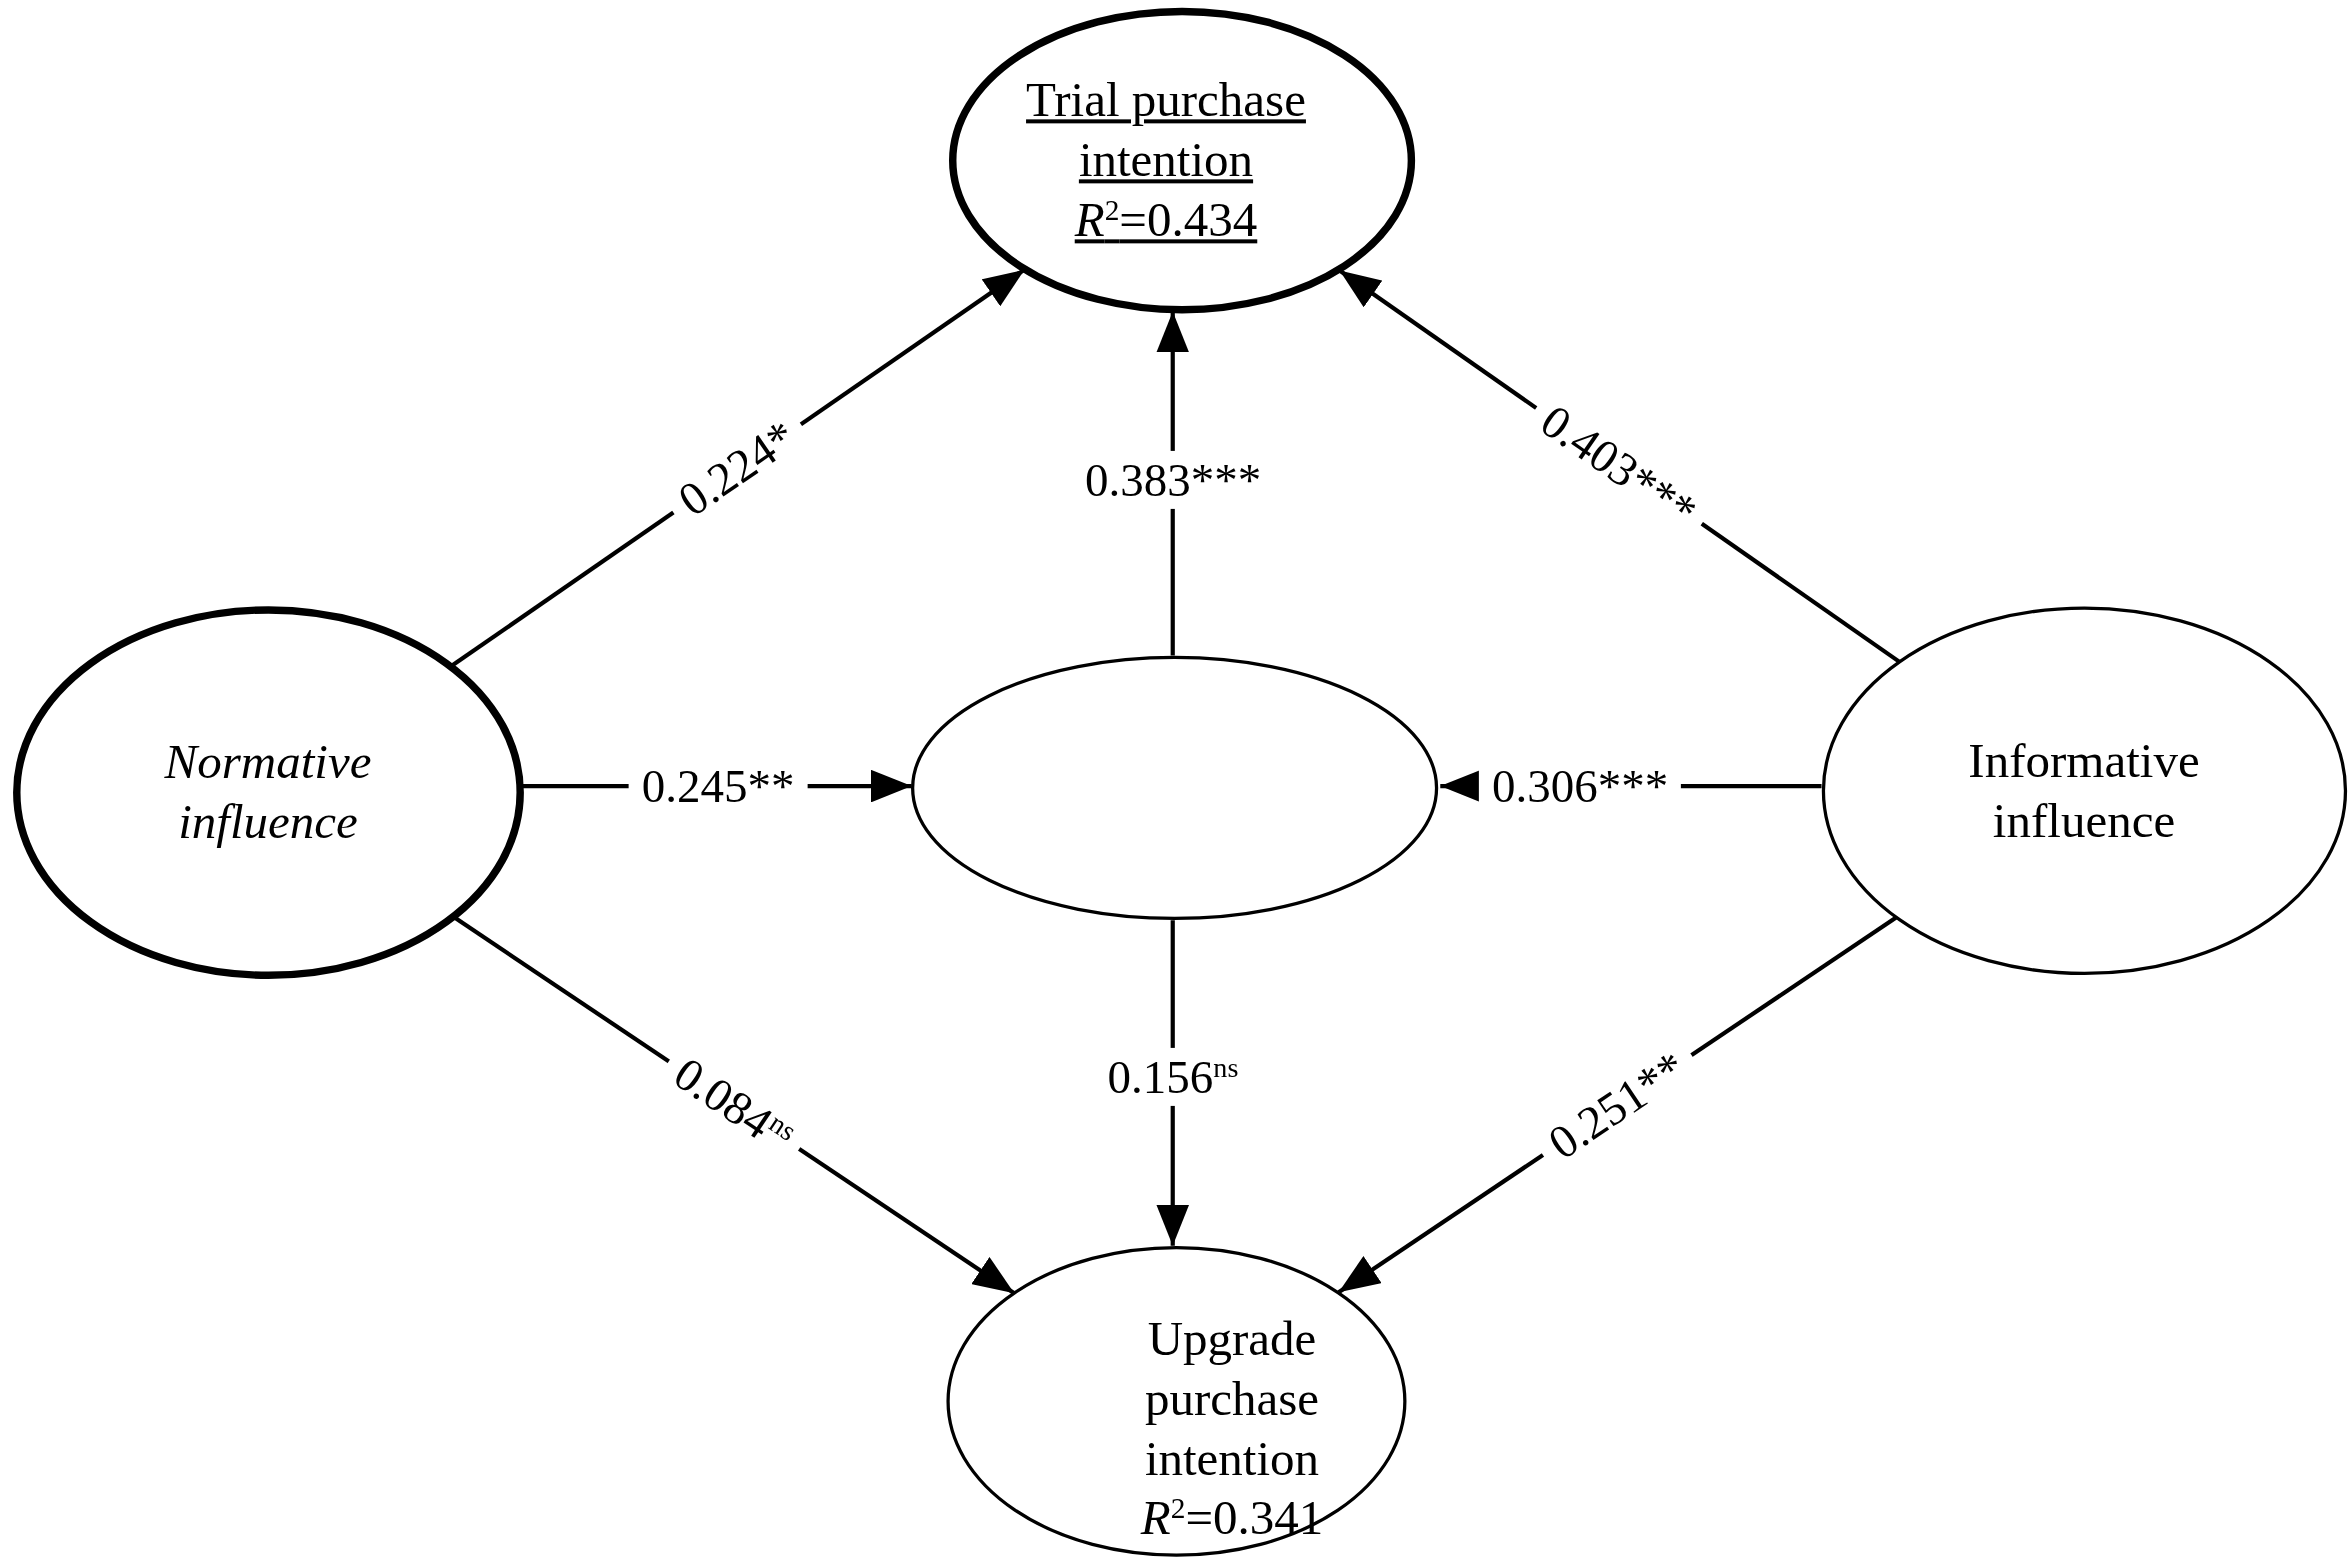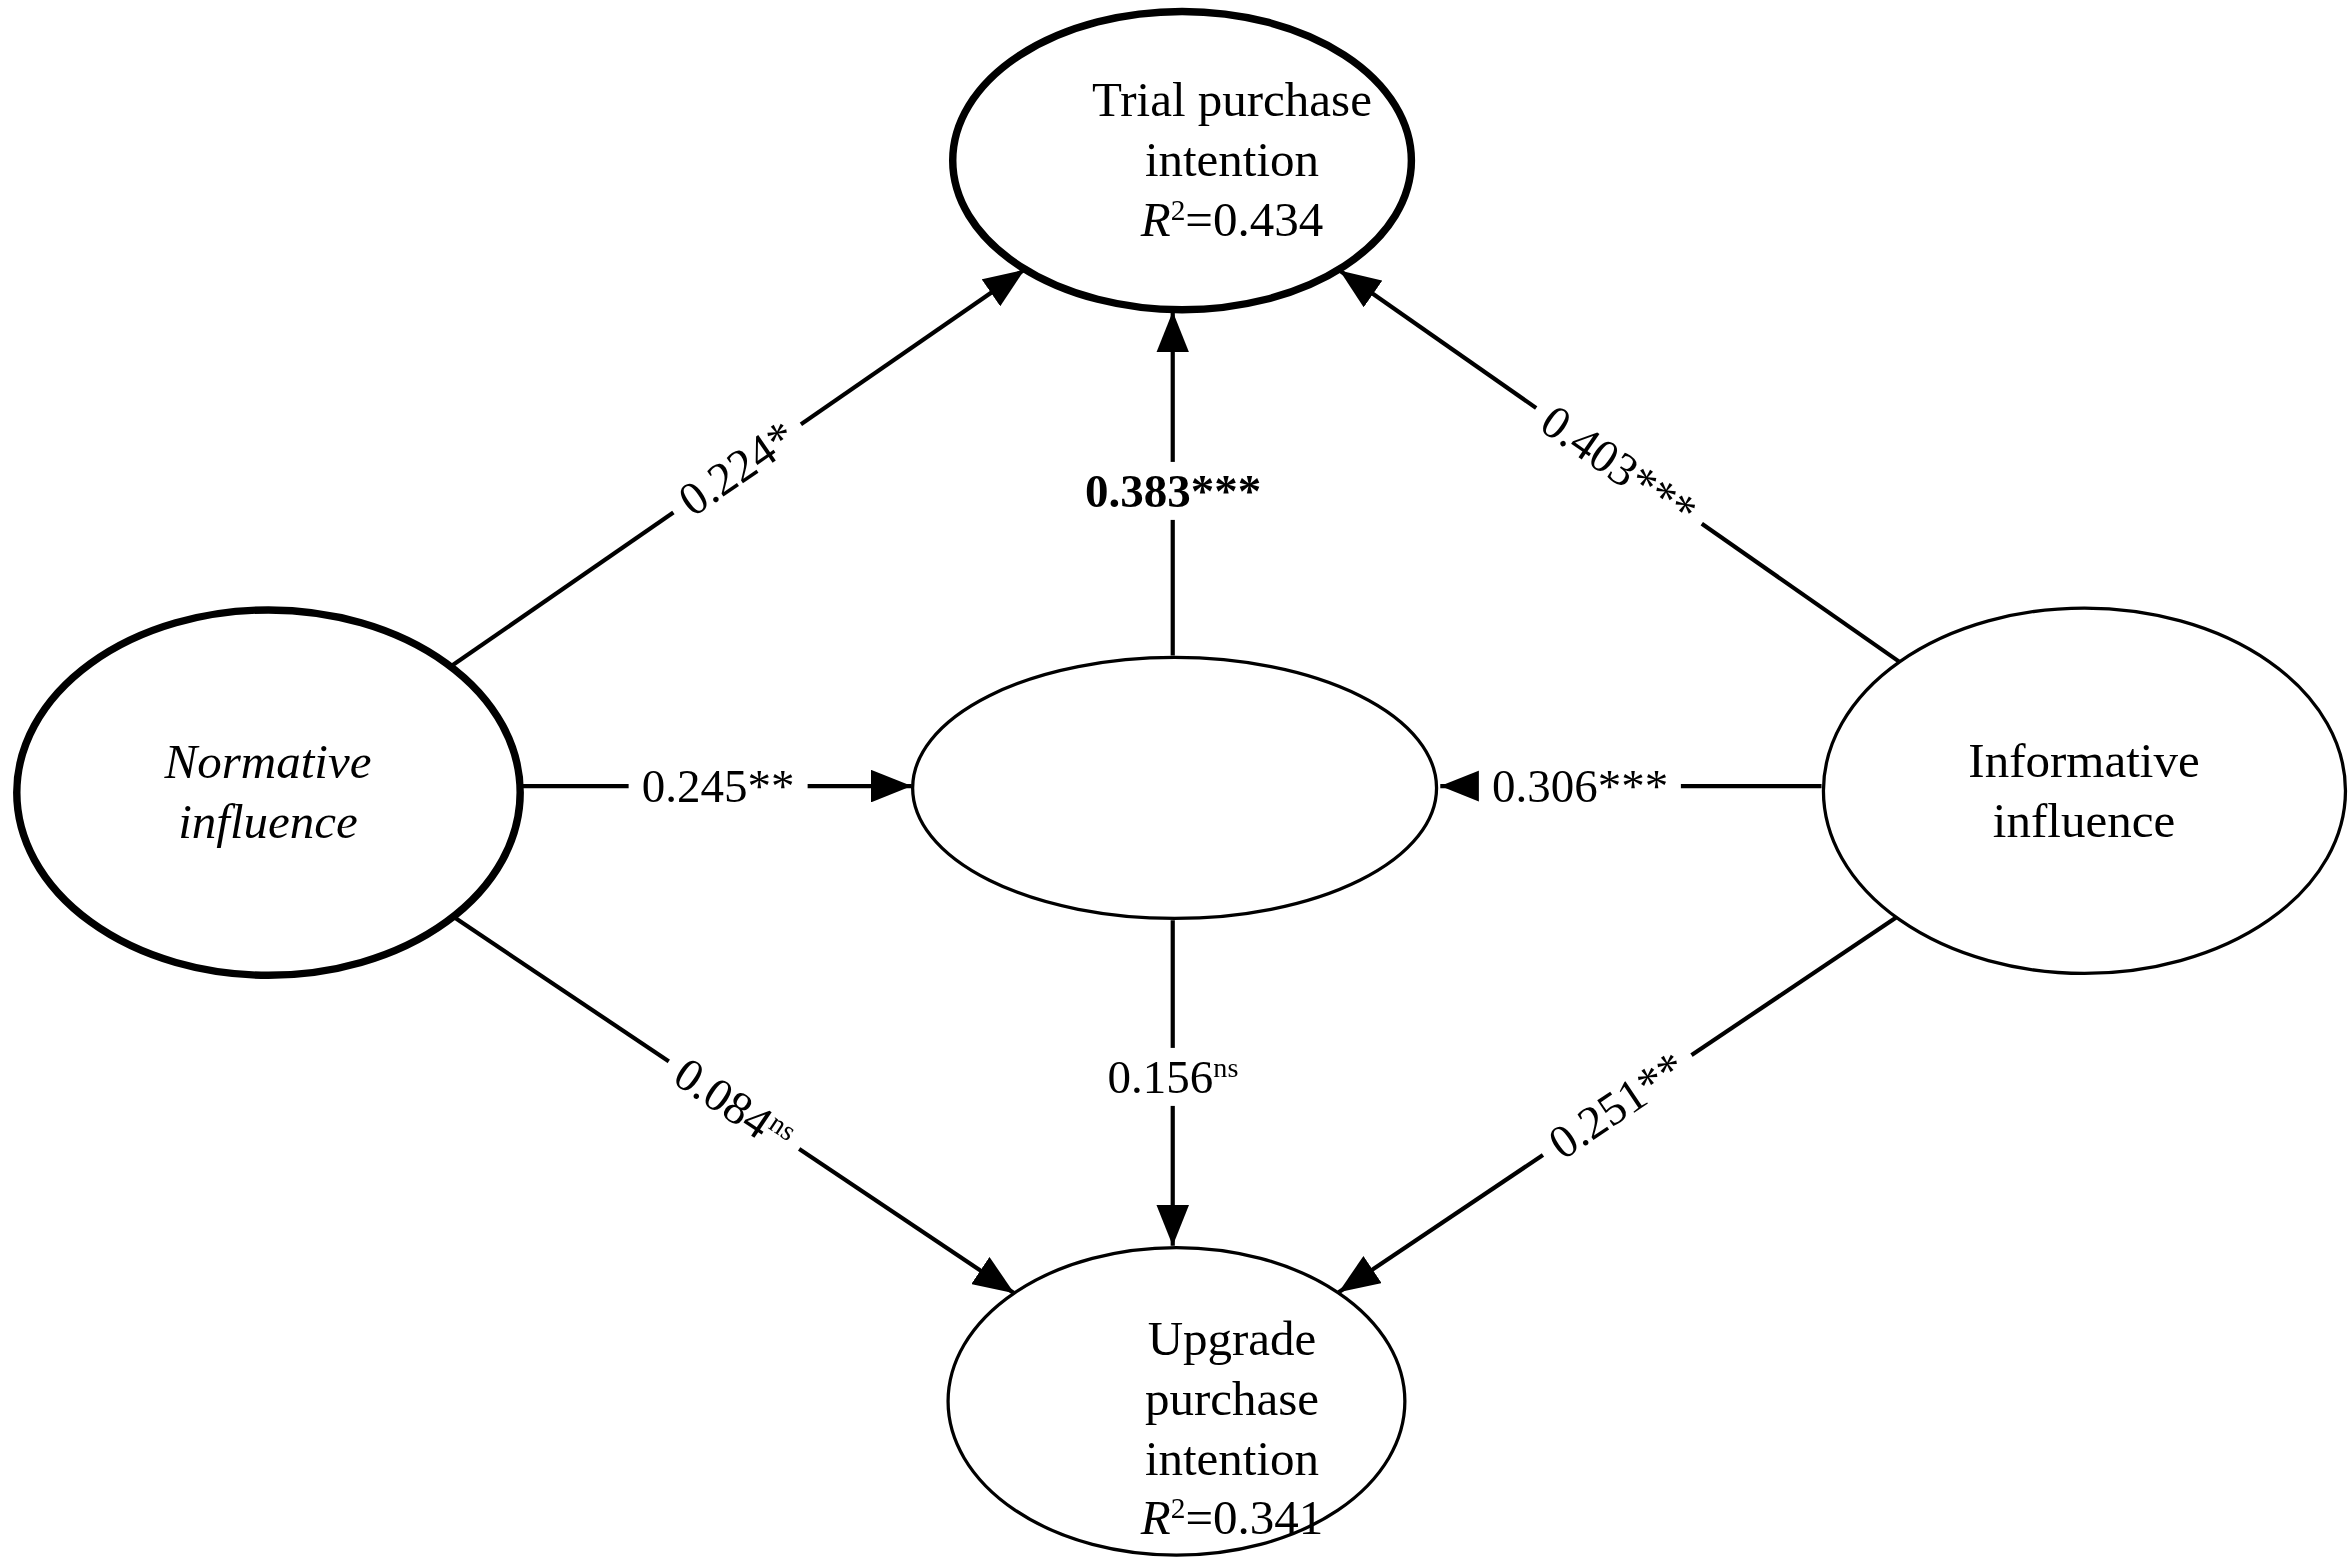--- a/index.html
+++ b/index.html
@@ -55,21 +55,21 @@
     <line class="edge" x1="1954" y1="843" x2="1545" y2="843" marker-end="url(#ah)"></line>
     <line class="edge" x1="2034" y1="984" x2="1436" y2="1386" marker-end="url(#ah)"></line>
 
     <ellipse class="node bold" cx="1268" cy="172" rx="246" ry="160"></ellipse>
     <ellipse class="node bold" cx="288" cy="850" rx="270" ry="196"></ellipse>
     <ellipse class="node" cx="1260" cy="845" rx="281" ry="140"></ellipse>
     <ellipse class="node" cx="2236" cy="848" rx="280" ry="196"></ellipse>
     <ellipse class="node" cx="1262" cy="1503" rx="245" ry="165"></ellipse>
   </svg>
 
-  <div class="node-label" style="left:1232px;top:160px;">
+  <div class="node-label" style="left:1166px;top:160px;text-decoration:underline;">
     <div>Trial purchase</div>
     <div>intention</div>
     <div class="r2"><i>R</i><sup>2</sup><span>=0.434</span></div>
   </div>
 
   <div class="node-label" style="left:268px;top:792px;font-style:italic;">
     <div>Normative</div>
     <div>influence</div>
   </div>
 
@@ -85,21 +85,21 @@
     <div>intention</div>
     <div class="r2"><i>R</i><sup>2</sup><span>=0.341</span></div>
   </div>
 
   <div class="plabel" style="left:737px;top:468px;transform:translate(-50%,-50%) rotate(-34.6deg);"><span>0.224*</span><sup></sup></div>
 
   <div class="plabel" style="left:718px;top:786px;transform:translate(-50%,-50%);font-family:Liberation Serif, serif;"><span>0.245**</span><sup></sup></div>
 
   <div class="plabel" style="left:734px;top:1105px;transform:translate(-50%,-50%) rotate(33.9deg);"><span>0.084</span><sup>ns</sup></div>
 
-  <div class="plabel" style="left:1173px;top:491px;transform:translate(-50%,-50%);font-weight:bold;"><span>0.383***</span><sup></sup></div>
+  <div class="plabel" style="left:1173px;top:480px;transform:translate(-50%,-50%);"><span>0.383***</span><sup></sup></div>
 
   <div class="plabel" style="left:1173px;top:1077px;transform:translate(-50%,-50%);"><span>0.156</span><sup>ns</sup></div>
 
   <div class="plabel" style="left:1619px;top:466px;transform:translate(-50%,-50%) rotate(34.9deg);"><span>0.403***</span><sup></sup></div>
 
   <div class="plabel" style="left:1580px;top:786px;transform:translate(-50%,-50%);"><span>0.306***</span><sup></sup></div>
 
   <div class="plabel" style="left:1617px;top:1105px;transform:translate(-50%,-50%) rotate(-33.9deg);"><span>0.251**</span><sup></sup></div>
 
 </div>

